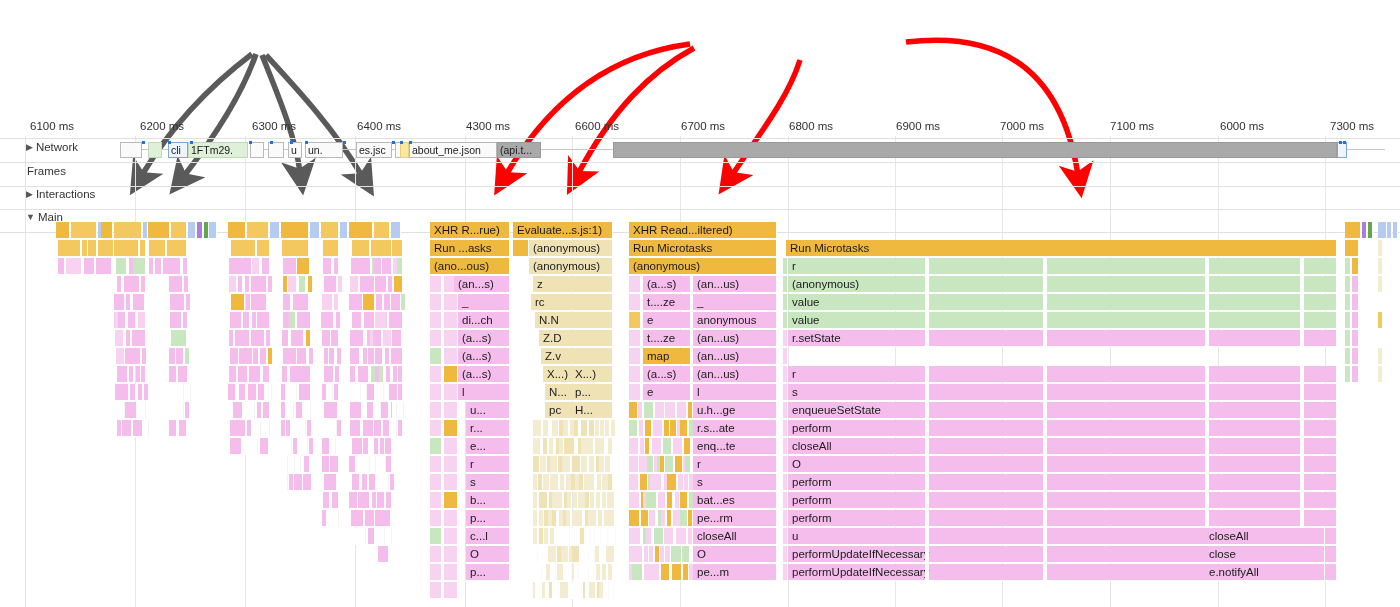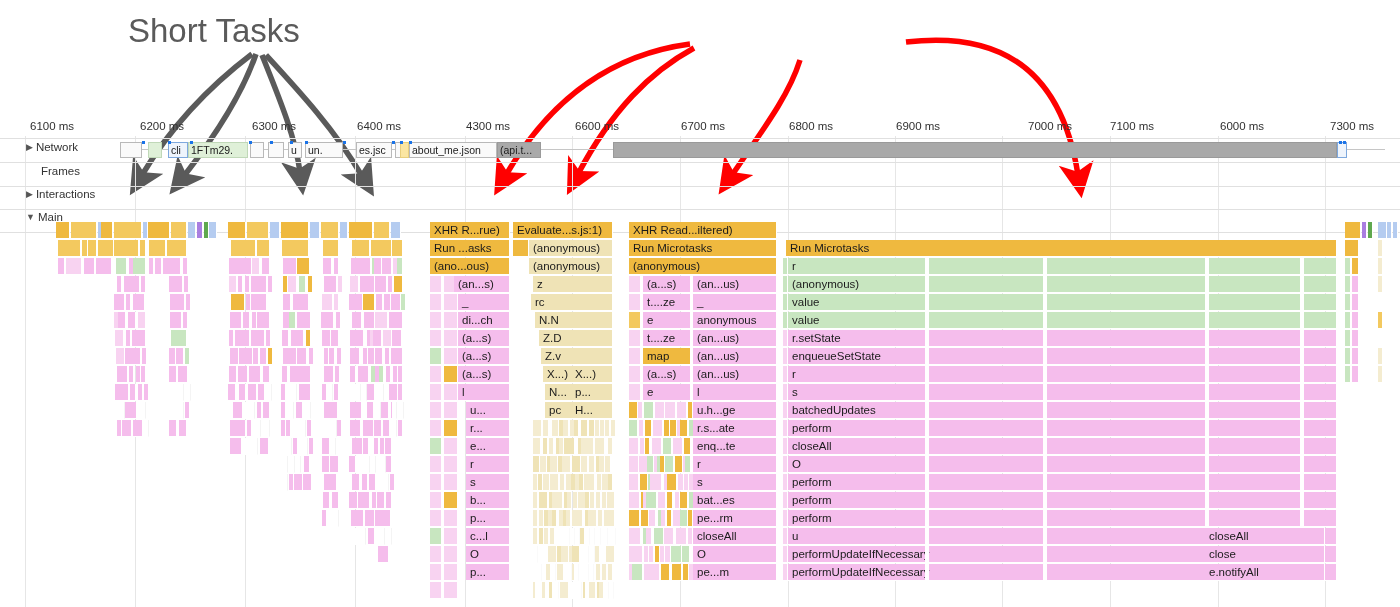--- a/index.html
+++ b/index.html
@@ -60,21 +60,20 @@
   .c-blue{background:#b5ccf0;}
   .c-purple{background:#a97ee0;}
   .c-dkgreen{background:#5fa84f;}
   .c-white{background:#ffffff;}
 </style>
 </head>
 <body>
 
 <div id="stage">
 
-  <div class="annot-label" id="annot-short">Short Tasks</div>
 
   <svg id="annot-svg" viewBox="0 0 1400 230" xmlns="http://www.w3.org/2000/svg">
     <defs>
       <marker id="ahg" markerWidth="7" markerHeight="7" refX="2.2" refY="3.2" orient="auto" markerUnits="strokeWidth">
         <path d="M0,0 L6.5,3.2 L0,6.4 L1.6,3.2 z" fill="#5a5a5a"></path>
       </marker>
       <marker id="ahr" markerWidth="7" markerHeight="7" refX="2.2" refY="3.2" orient="auto" markerUnits="strokeWidth">
         <path d="M0,0 L6.5,3.2 L0,6.4 L1.6,3.2 z" fill="#ff0000"></path>
       </marker>
     </defs>
@@ -95,21 +94,21 @@
   <div id="ruler">
       <div class="tick" style="left: 30px;">6100 ms</div>
       <div class="tick" style="left: 140px;">6200 ms</div>
       <div class="tick" style="left: 252px;">6300 ms</div>
       <div class="tick" style="left: 357px;">6400 ms</div>
       <div class="tick" style="left: 466px;">4300 ms</div>
       <div class="tick" style="left: 575px;">6600 ms</div>
       <div class="tick" style="left: 681px;">6700 ms</div>
       <div class="tick" style="left: 789px;">6800 ms</div>
       <div class="tick" style="left: 896px;">6900 ms</div>
-      <div class="tick" style="left: 1028px;">7000 ms</div>
+      <div class="tick" style="left: 1000px;">7000 ms</div>
       <div class="tick" style="left: 1110px;">7100 ms</div>
       <div class="tick" style="left: 1220px;">6000 ms</div>
       <div class="tick" style="left: 1330px;">7300 ms</div>
     </div>
   <div id="grid">
       <div class="vline" style="left: 25px;"></div>
       <div class="vline" style="left: 135px;"></div>
       <div class="vline" style="left: 245px;"></div>
       <div class="vline" style="left: 355px;"></div>
       <div class="vline" style="left: 465px;"></div>
@@ -119,21 +118,21 @@
       <div class="vline" style="left: 895px;"></div>
       <div class="vline" style="left: 1002px;"></div>
       <div class="vline" style="left: 1110px;"></div>
       <div class="vline" style="left: 1218px;"></div>
       <div class="vline" style="left: 1325px;"></div>
     </div>
 
   <div id="tracks">
       <div class="track-label" style="left: 26px; top: 141px;"><span class="tri">▶</span><span>Network</span></div>
       <div class="track-sep" style="top: 162px;"></div>
-      <div class="track-label" style="left: 26px; top: 165px;"><span class="tri" style="width: 12px;">&nbsp;</span><span>Frames</span></div>
+      <div class="track-label" style="left: 12px; top: 165px;"><span class="tri" style="width: 12px;">&nbsp;</span><span>Frames</span></div>
       <div class="track-sep" style="top: 186px;"></div>
       <div class="track-label" style="left: 26px; top: 188px;"><span class="tri">▶</span><span>Interactions</span></div>
       <div class="track-sep" style="top: 209px;"></div>
       <div class="track-label" style="left: 26px; top: 211px;"><span class="tri">▼</span><span>Main</span></div>
       <div class="track-sep" style="top: 232px;"></div>
       <div class="track-sep" style="top: 138px;"></div>
     </div>
 
   <div id="network-row">
       <div class="net-line" style="left: 142px; width: 26px;"></div>
@@ -898,27 +897,26 @@
       <div class="fr c-green" style="left: 788px; width: 549px; top: 36px;">r</div>
       <div class="fr c-green" style="left: 783px; width: 4px; top: 54px;"></div>
       <div class="fr c-green" style="left: 788px; width: 549px; top: 54px;">(anonymous)</div>
       <div class="fr c-green" style="left: 783px; width: 4px; top: 72px;"></div>
       <div class="fr c-green" style="left: 788px; width: 549px; top: 72px;">value</div>
       <div class="fr c-green" style="left: 783px; width: 4px; top: 90px;"></div>
       <div class="fr c-green" style="left: 788px; width: 549px; top: 90px;">value</div>
       <div class="fr c-pink-l" style="left: 783px; width: 4px; top: 108px;"></div>
       <div class="fr c-pink" style="left: 788px; width: 549px; top: 108px;">r.setState</div>
       <div class="fr c-pink-l" style="left: 783px; width: 4px; top: 126px;"></div>
-      <div class="fr c-pink" style="left: 788px; width: 549px; top: 126px;">enqueueSetState</div>
       <div class="fr c-pink-l" style="left: 783px; width: 4px; top: 144px;"></div>
       <div class="fr c-pink" style="left: 788px; width: 549px; top: 144px;">r</div>
       <div class="fr c-pink-l" style="left: 783px; width: 4px; top: 162px;"></div>
       <div class="fr c-pink" style="left: 788px; width: 549px; top: 162px;">s</div>
       <div class="fr c-pink-l" style="left: 783px; width: 4px; top: 180px;"></div>
-      <div class="fr c-pink" style="left: 788px; width: 549px; top: 180px;">batchedUpdates</div>
+      <div class="fr c-pink" style="left: 788px; width: 549px; top: 180px;">enqueueSetState</div>
       <div class="fr c-pink-l" style="left: 783px; width: 4px; top: 198px;"></div>
       <div class="fr c-pink" style="left: 788px; width: 549px; top: 198px;">perform</div>
       <div class="fr c-pink-l" style="left: 783px; width: 4px; top: 216px;"></div>
       <div class="fr c-pink" style="left: 788px; width: 549px; top: 216px;">closeAll</div>
       <div class="fr c-pink-l" style="left: 783px; width: 4px; top: 234px;"></div>
       <div class="fr c-pink" style="left: 788px; width: 549px; top: 234px;">O</div>
       <div class="fr c-pink-l" style="left: 783px; width: 4px; top: 252px;"></div>
       <div class="fr c-pink" style="left: 788px; width: 549px; top: 252px;">perform</div>
       <div class="fr c-pink-l" style="left: 783px; width: 4px; top: 270px;"></div>
       <div class="fr c-pink" style="left: 788px; width: 549px; top: 270px;">perform</div>

